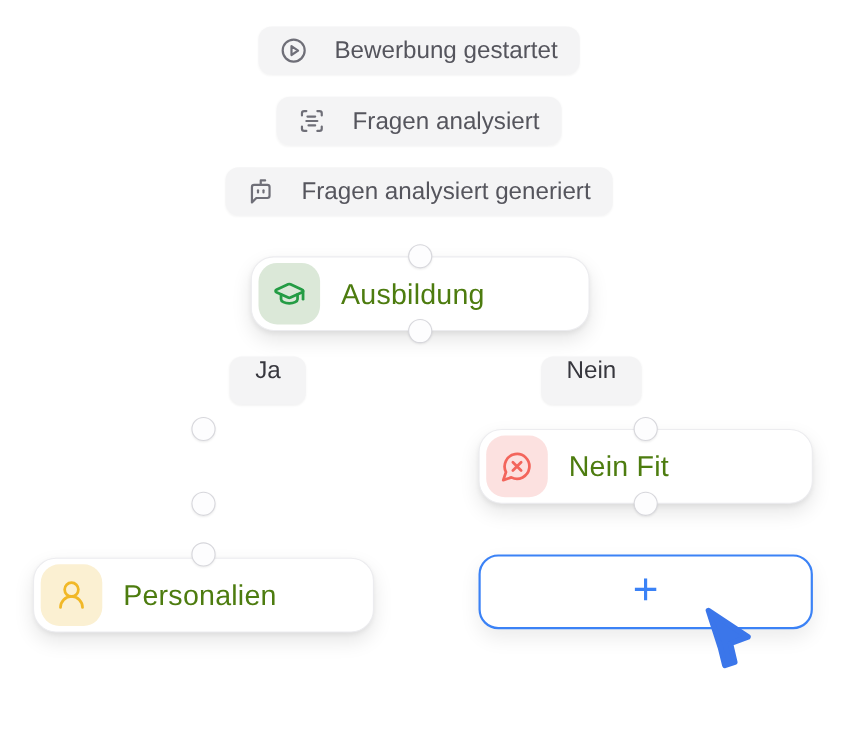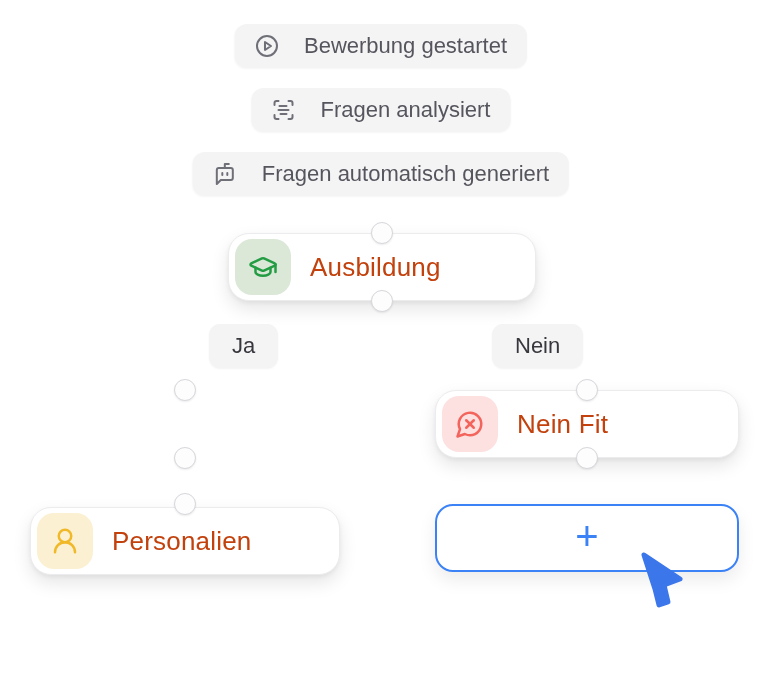--- a/index.html
+++ b/index.html
@@ -25,34 +25,34 @@
     display:flex; align-items:center; padding:0 6px;
   }
   .node-icon {
     width:56px; height:56px; border-radius:17px; flex:0 0 auto;
     display:flex; align-items:center; justify-content:center;
   }
   .icon-green { background:#dbe8d8; color:#249c44; }
   .icon-blue  { background:#dbe6fc; color:#2d71ea; }
   .icon-red   { background:#fce1e0; color:#f3655c; }
   .icon-amber { background:#fbf0d2; color:#f1b827; }
-  .node-label { margin-left:19px; font-size:26px; font-weight:500; color:#c2410c; letter-spacing:.2px; }
+  .node-label { margin-left:19px; font-size:26px; font-weight:500; color:#4d7c0f; letter-spacing:.2px; }
 
   
   .handle {
     position:absolute; width:22px; height:22px; z-index:5;
     background:#fdfdfe; border:1.5px solid #d7d7dc; border-radius:50%;
     transform:translate(-50%,-50%);
     box-shadow:0 1px 2px rgba(0,0,0,0.08);
   }
 
   
   .edge-label {
     position:absolute; height:44px; padding:0 23px;
-    display:flex; align-items:center; justify-content:center;
+    display:flex; align-items:flex-start; justify-content:center;
     background:#f4f4f5; border-radius:11px;
     font-size:22px; color:#37373e;
     box-shadow:0 1px 2px rgba(0,0,0,0.05);
   }
 
   
   .plus-node {
     position:absolute; height:68px; z-index:2;
     background:#ffffff; border:2.5px solid #3b82f6; border-radius:18px;
     display:flex; align-items:center; justify-content:center;
@@ -94,21 +94,21 @@
 
   <div class="pill" style="top:152px">
     <span class="picon">
       <svg width="24" height="24" viewBox="0 0 24 24" fill="none" stroke="currentColor" stroke-width="2" stroke-linecap="round" stroke-linejoin="round">
           <path d="M12 6V2h4"></path>
           <path d="m8 18-4 4V8a2 2 0 0 1 2-2h12a2 2 0 0 1 2 2v8a2 2 0 0 1-2 2Z"></path>
           <path d="M9.5 11v2"></path>
           <path d="M14.5 11v2"></path>
         </svg>
     </span>
-    <span>Fragen automatisch generiert</span>
+    <span>Fragen analysiert generiert</span>
   </div>
 
   <div class="node" style="left:228px;top:233px;width:308px">
     <span class="node-icon icon-green">
       <svg width="30" height="30" viewBox="0 0 24 24" fill="none" stroke="currentColor" stroke-width="2" stroke-linecap="round" stroke-linejoin="round">
           <path d="M21.42 10.922a1 1 0 0 0-.019-1.838L12.83 5.18a2 2 0 0 0-1.66 0L2.6 9.08a1 1 0 0 0 0 1.832l8.57 3.908a2 2 0 0 0 1.66 0z"></path>
           <path d="M22 10v6"></path>
           <path d="M6 12.5V16a6 3 0 0 0 12 0v-3.5"></path>
         </svg>
     </span>

